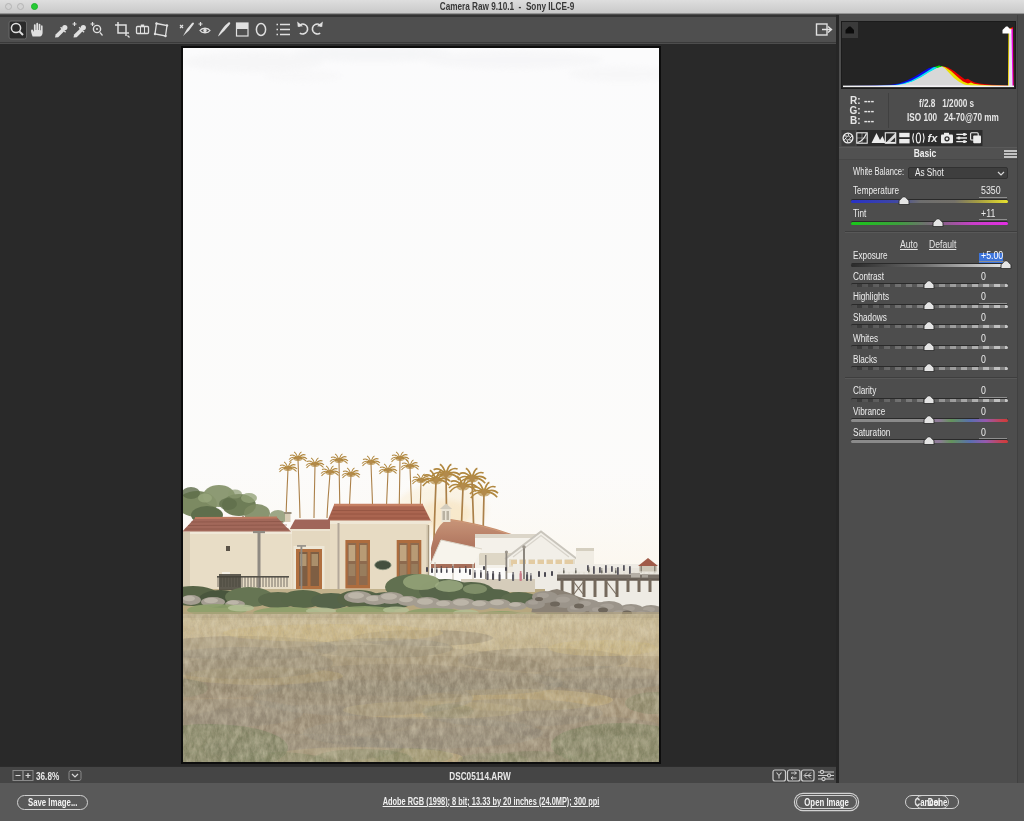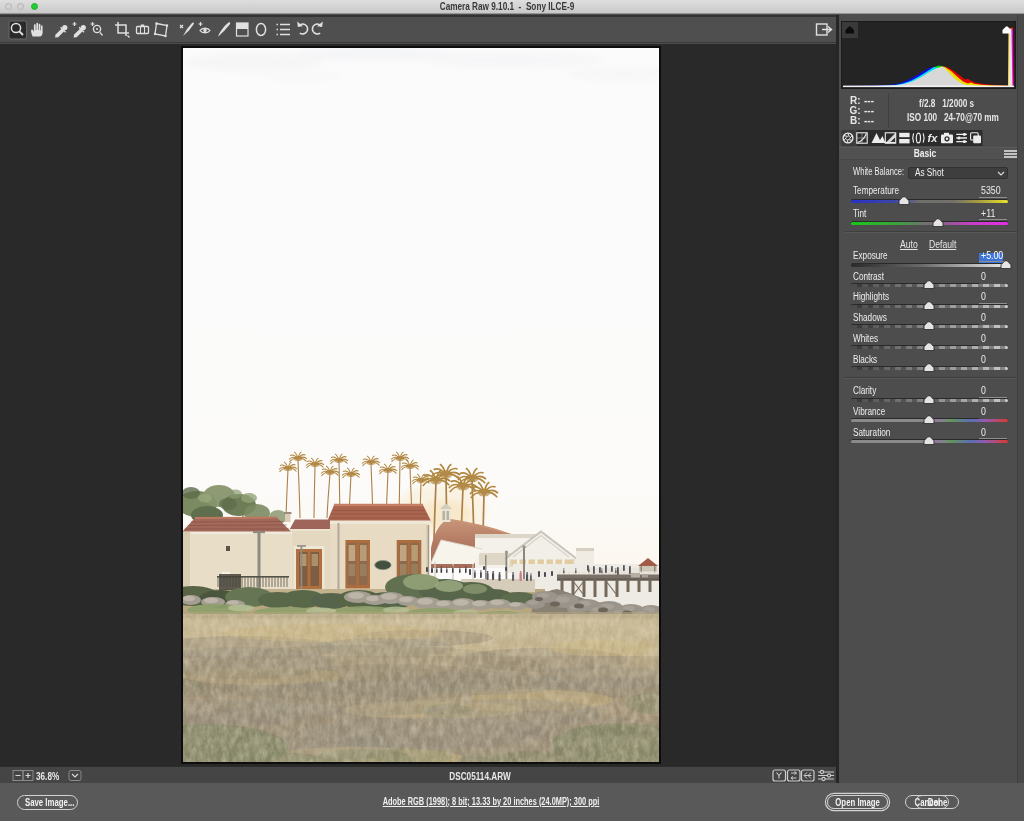--- a/index.html
+++ b/index.html
@@ -848,18 +848,18 @@
 <path d="M804.5,8.5 L811.5,8.5 M807,5.5 L804,8.5 L807,11.5 M811,5.5 L808,8.5 L811,11.5" stroke="#cccccc" stroke-width="1" fill="none"></path>
 <path d="M818,5 L834,5 M818,8.5 L834,8.5 M818,12 L834,12" stroke="#cccccc" stroke-width="1.2"></path>
 <circle cx="822" cy="5" r="1.6" fill="#454545" stroke="#cccccc" stroke-width="1.1"></circle>
 <circle cx="829" cy="8.5" r="1.6" fill="#454545" stroke="#cccccc" stroke-width="1.1"></circle>
 <circle cx="823.5" cy="12" r="1.6" fill="#454545" stroke="#cccccc" stroke-width="1.1"></circle>
 </svg>
 <div class="abs sx" style="left:36px;top:3.5px;color:#e8e8e8;font-size:10px;font-weight:700">36.8%</div>
 <div class="abs sxc" style="left:380px;top:3.5px;width:200px;text-align:center;color:#e8e8e8;font-size:10px;font-weight:700">DSC05114.ARW</div>
 </div>
 <div id="bottombar">
-<div class="pillbtn" style="left:17px;top:11.5px;width:61px;height:15px;line-height:14px"><span class="sxb" style="display:inline-block">Save Image...</span></div>
+<div class="pillbtn" style="left:17px;top:11.5px;width:71px;height:15px;line-height:14px"><span class="sxb" style="display:inline-block">Save Image...</span></div>
 <div class="abs" style="left:341px;top:13px;width:300px;text-align:center;color:#f0f0f0;font-size:10px;font-weight:700;text-decoration:underline;transform:scaleX(0.74);transform-origin:center center">Adobe RGB (1998); 8 bit; 13.33 by 20 inches (24.0MP); 300 ppi</div>
-<div class="pillbtn" style="left:827px;top:11.5px;width:61px;height:14.5px;line-height:13.5px;box-shadow:0 0 0 1px #595959,0 0 0 2.2px #d2d2d2"><span class="sxb" style="display:inline-block">Open Image</span></div>
+<div class="pillbtn" style="left:796px;top:11.5px;width:61px;height:14.5px;line-height:13.5px;box-shadow:0 0 0 1px #595959,0 0 0 2.2px #d2d2d2"><span class="sxb" style="display:inline-block">Open Image</span></div>
 <div class="pillbtn" style="left:905px;top:11.5px;width:44px;height:14.5px;line-height:13.5px"><span class="sxb" style="display:inline-block">Cancel</span></div>
 <div class="pillbtn" style="left:915px;top:11.5px;width:44px;height:14.5px;line-height:13.5px"><span class="sxb" style="display:inline-block">Done</span></div>
 </div>
 
 </body></html>

